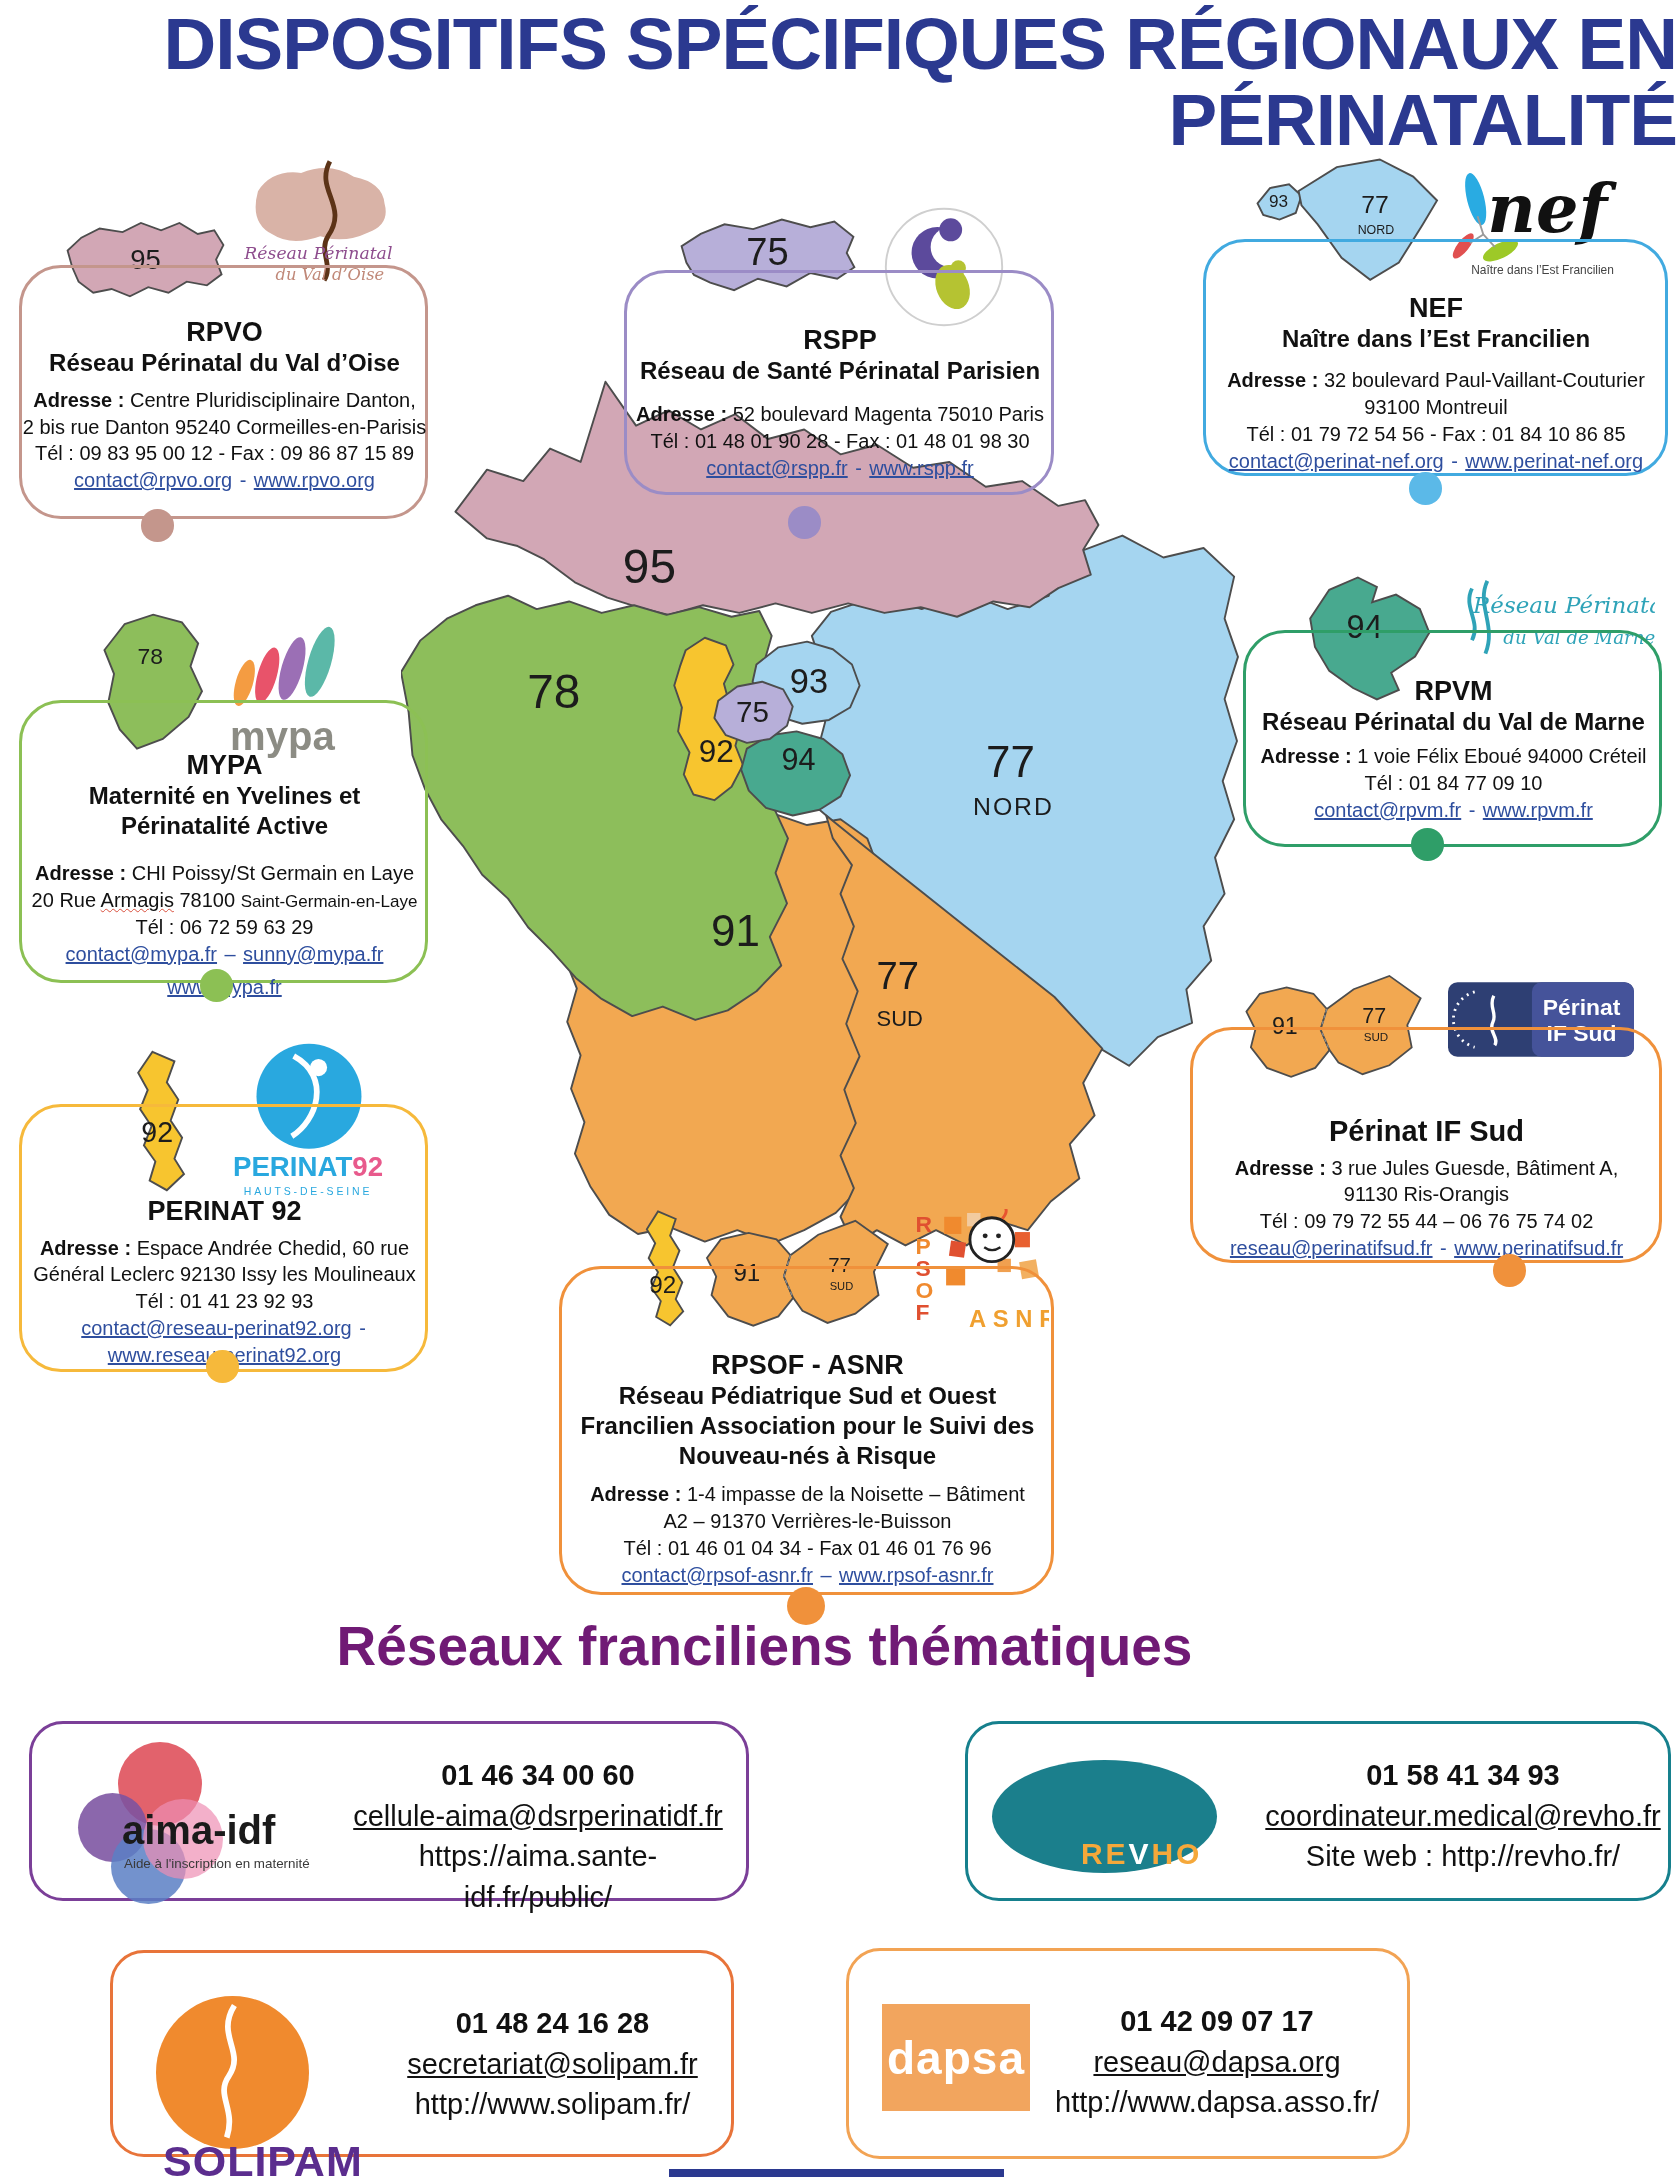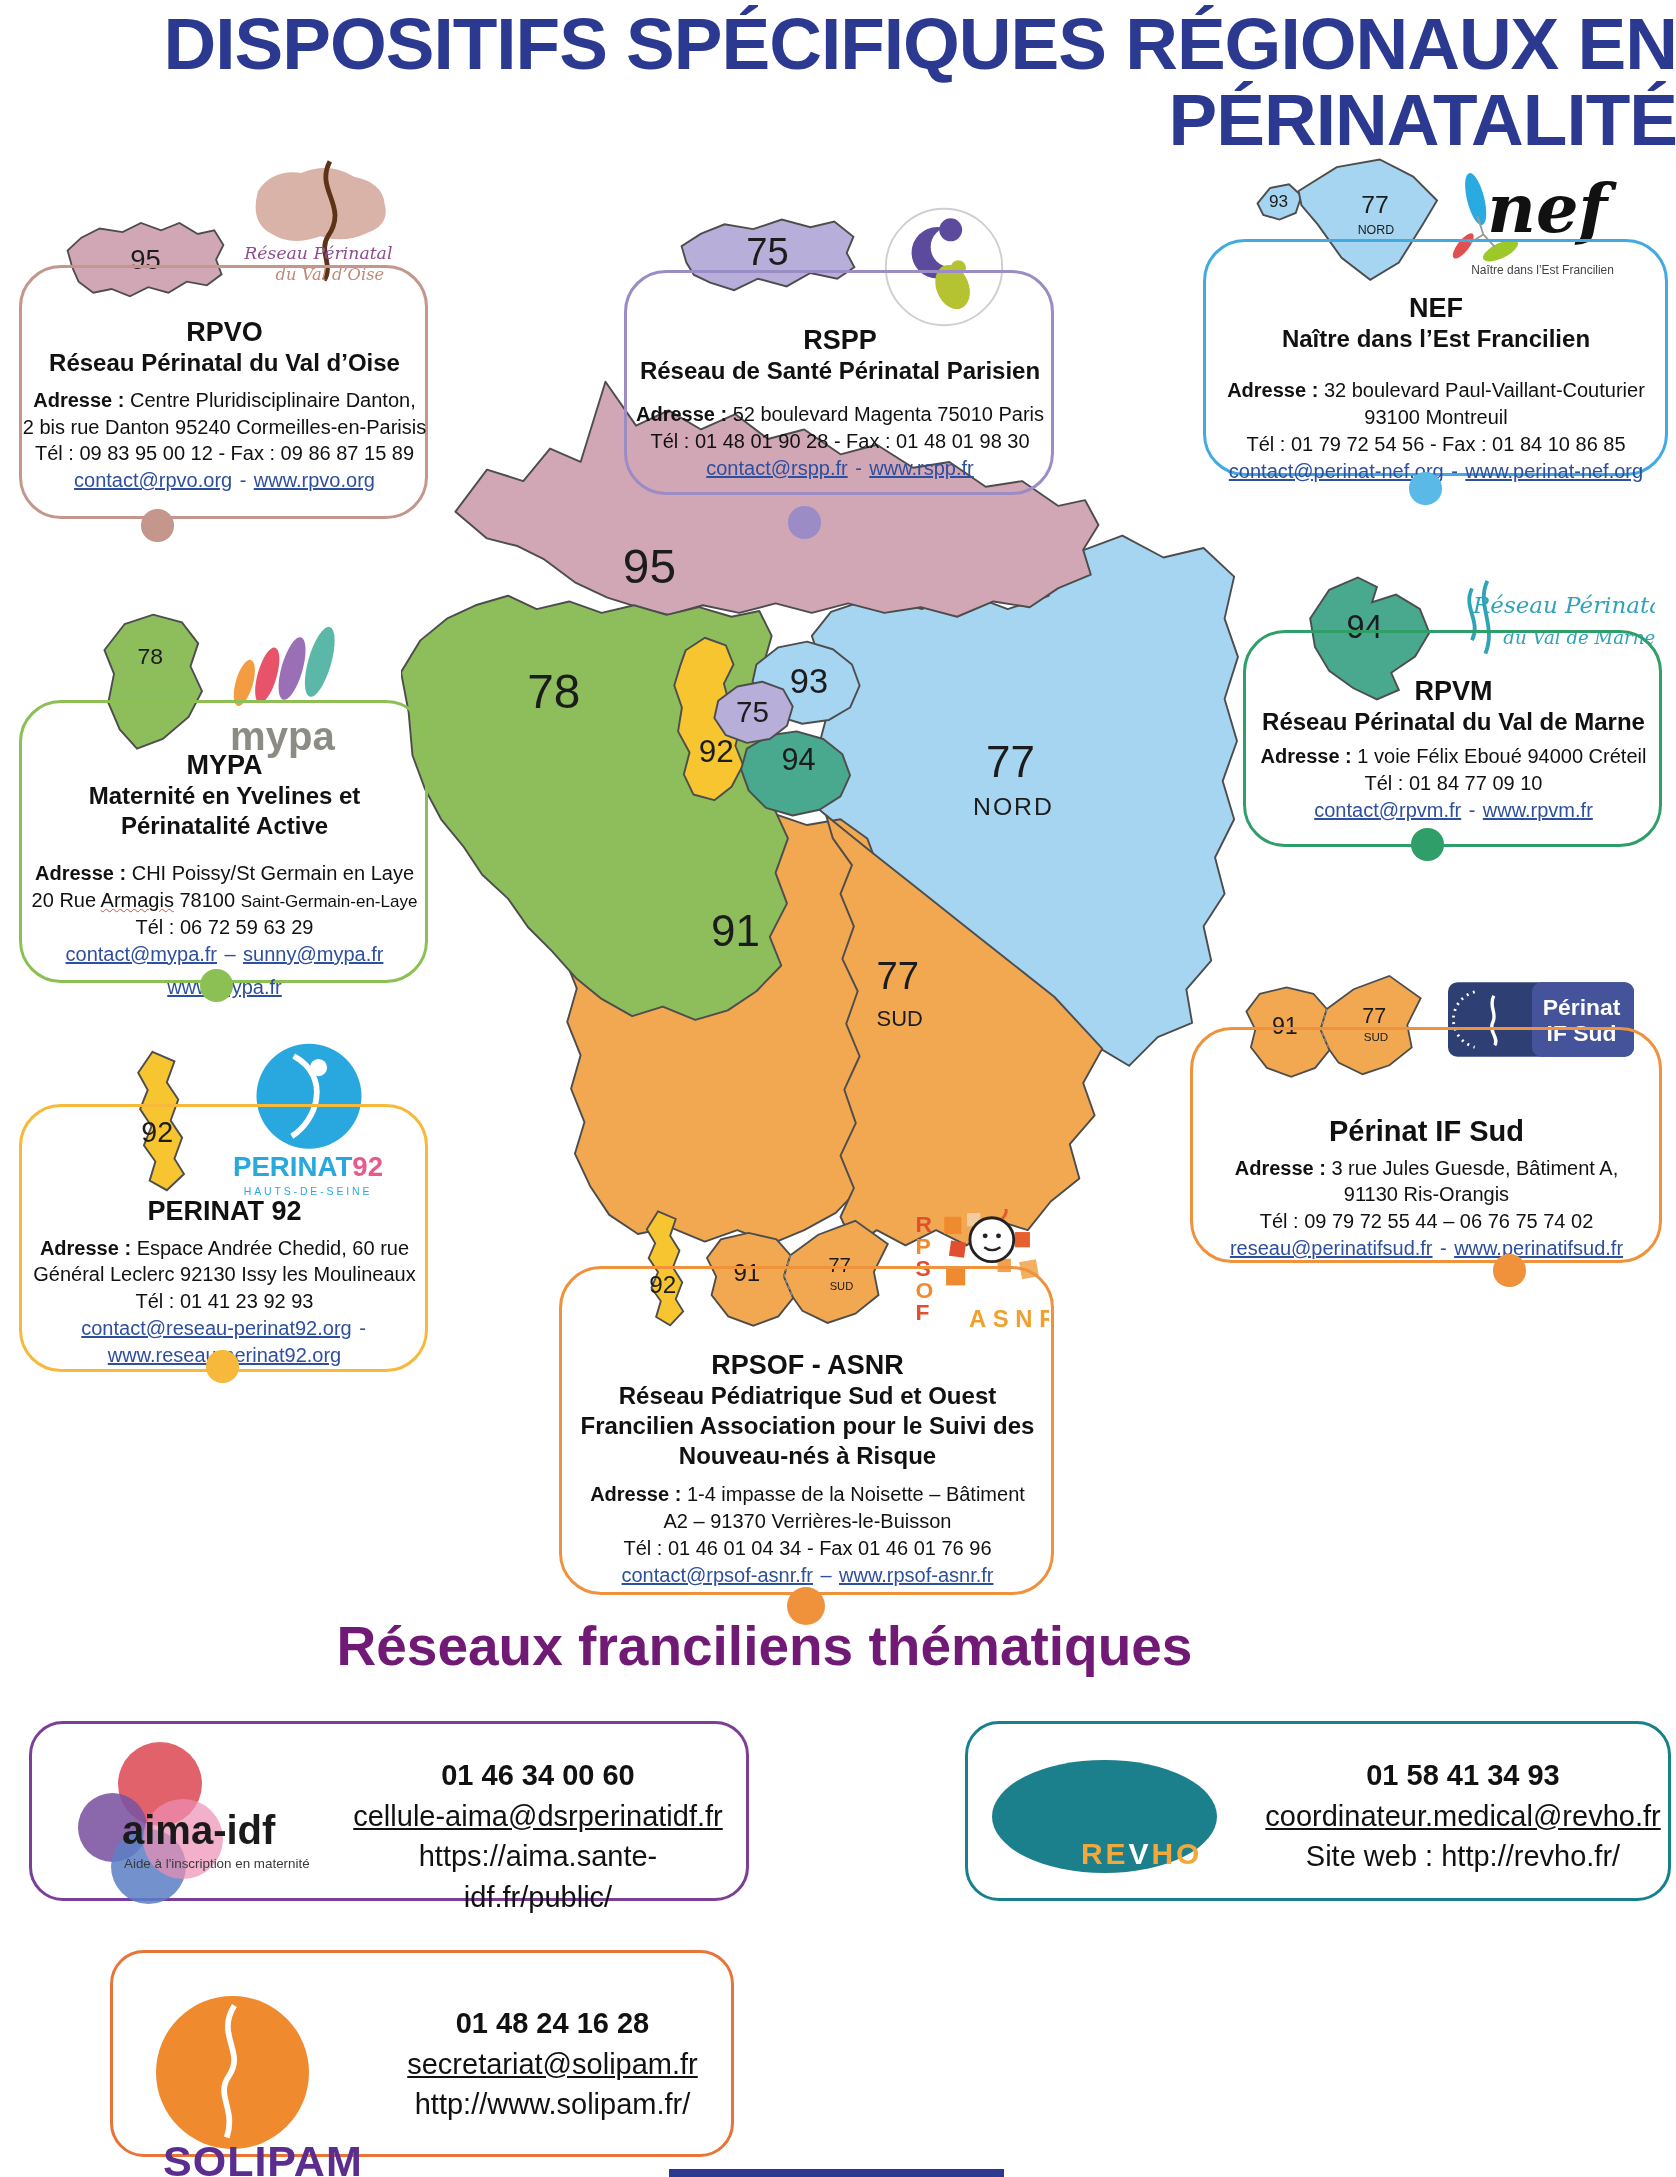--- a/index.html
+++ b/index.html
@@ -150,21 +150,21 @@
       <ellipse cx="17" cy="97" rx="6" ry="16" fill="#E05050" transform="rotate(38 17 97)"></ellipse>
       <ellipse cx="56" cy="102" rx="8" ry="20" fill="#9DC928" transform="rotate(64 56 102)"></ellipse>
       <path d="M 38,85 L 32,66 M 38,85 L 24,94 M 38,85 L 50,98" stroke="#9a9a9a" stroke-width="2" fill="none"></path>
       <text x="105" y="82" text-anchor="middle" font-size="70" font-weight="bold" font-style="italic" fill="#111" font-family="DejaVu Serif, serif">nef</text>
       <text x="100" y="126" text-anchor="middle" font-size="12.5" fill="#444">Naître dans l’Est Francilien</text>
     </svg>
     <div class="card-frame" style="left:0;top:96px;width:459px;height:231px;border-color:#41AAE0;"></div>
     <div class="card-content" style="top:96px;height:231px;padding-top:54px;box-sizing:border-box;">
       <div class="acronym">NEF</div>
       <div class="net-name">Naître dans l’Est Francilien</div>
-      <div class="bodyline" style="margin-top:23px;">
+      <div class="bodyline" style="margin-top:13px;">
         <b>Adresse :</b> <span>32 boulevard Paul-Vaillant-Couturier</span>
       </div>
       <div class="bodyline">93100 Montreuil</div>
       <div class="bodyline">Tél : 01 79 72 54 56 - Fax : 01 84 10 86 85</div>
       <div class="bodyline">
         <a class="link">contact@perinat-nef.org</a>
         <span class="sep">-</span>
         <a class="link">www.perinat-nef.org</a>
       </div>
     </div>
@@ -398,17 +398,27 @@
       </svg>
       <div class="solipam-txt">SOLIPAM</div>
     </div>
     <div class="t-block" style="left:277px;top:50px;width:325px;">
       <div class="t-phone">01 48 24 16 28</div>
       <a class="t-email">secretariat@solipam.fr</a>
       <div class="t-site">http://www.solipam.fr/</div>
     </div>
   </div>
 
+  <div class="t-card" style="left:846px;top:1948px;width:558px;height:205px;border-color:#F2A354;">
+    <div class="dapsa-rect">
+      <span class="dapsa-txt">dapsa</span>
+    </div>
+    <div class="t-block" style="left:191px;top:50px;width:354px;">
+      <div class="t-phone">01 42 09 07 17</div>
+      <a class="t-email">reseau@dapsa.org</a>
+      <div class="t-site">http://www.dapsa.asso.fr/</div>
+    </div>
+  </div>
 
   <div class="footer-strip"></div>
 
 </div>
 
 
 </body></html>

